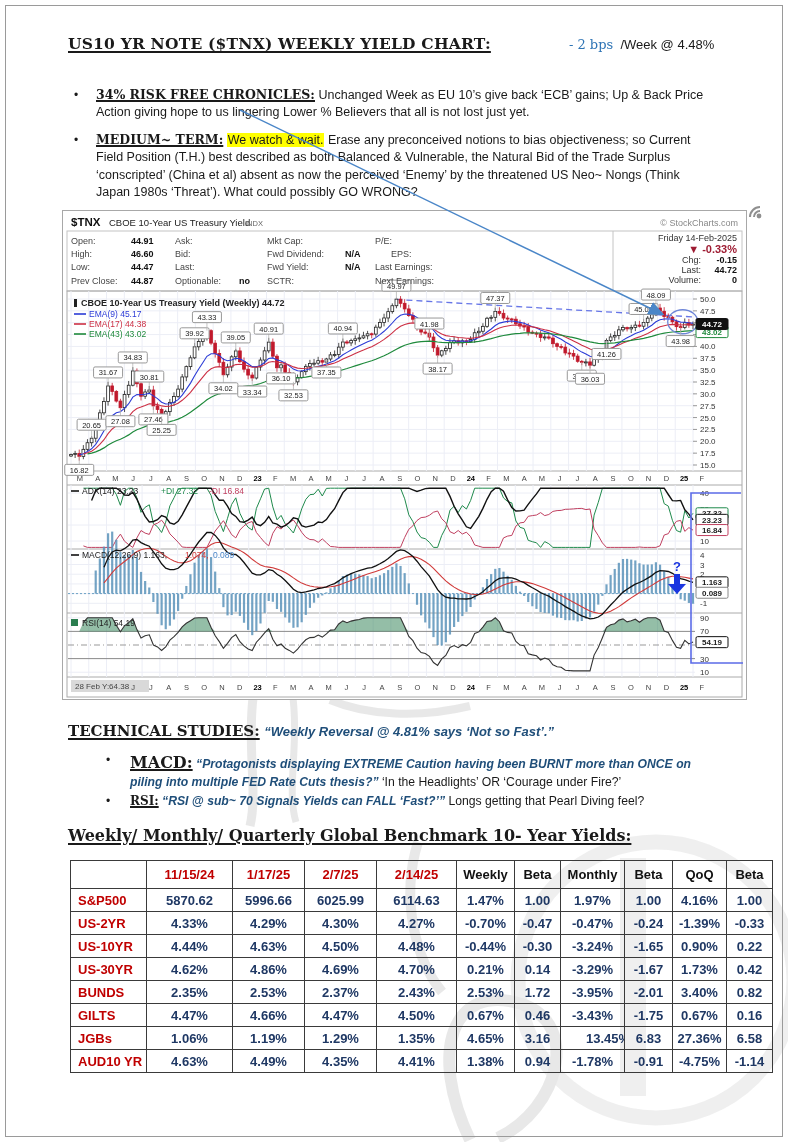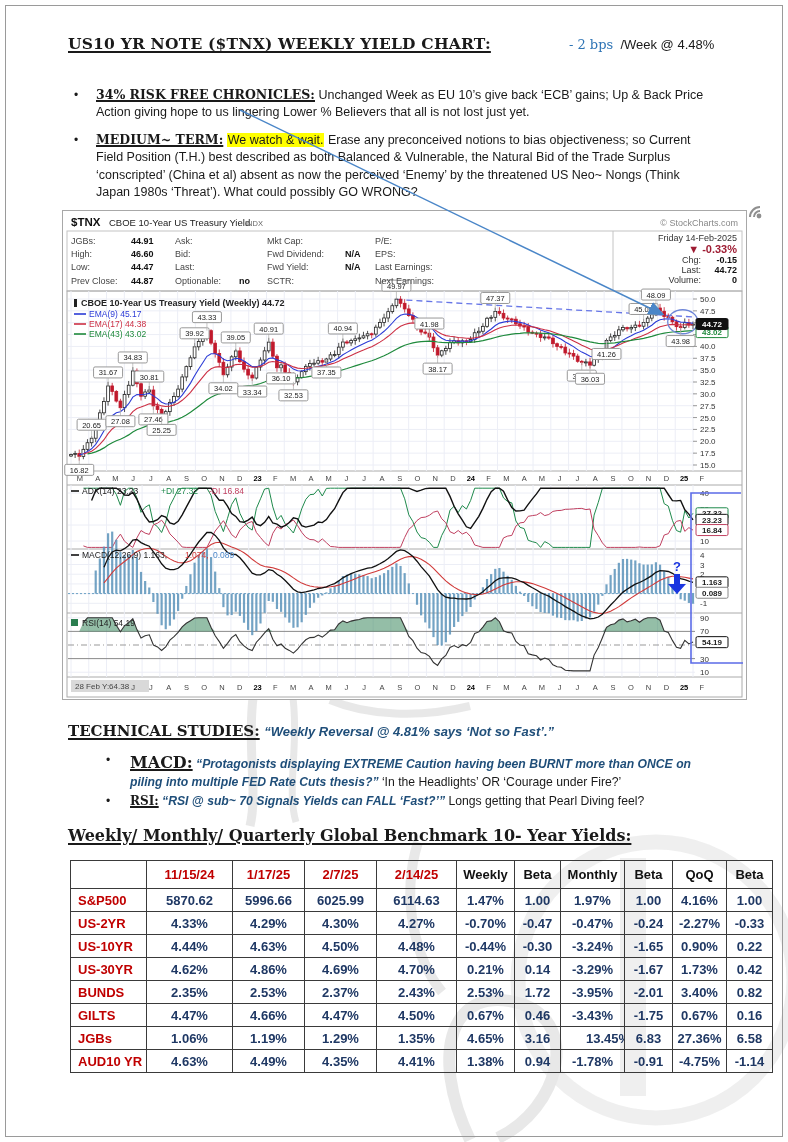--- a/index.html
+++ b/index.html
@@ -979,37 +979,37 @@
         <text x="550.0285714285714" y="479" font-size="7.5" fill="#444" text-anchor="middle" font-weight="normal">S</text>
         <text x="567.8000000000001" y="479" font-size="7.5" fill="#444" text-anchor="middle" font-weight="normal">O</text>
         <text x="585.5714285714287" y="479" font-size="7.5" fill="#444" text-anchor="middle" font-weight="normal">N</text>
         <text x="603.3428571428572" y="479" font-size="7.5" fill="#444" text-anchor="middle" font-weight="normal">D</text>
         <text x="621.1142857142858" y="479" font-size="7.5" fill="#000" text-anchor="middle" font-weight="bold">25</text>
         <text x="638.8857142857142" y="479" font-size="7.5" fill="#444" text-anchor="middle" font-weight="normal">F</text>
         <path d="M678,282 L628,282 L628,452 L680,452" fill="none" stroke="#5b6be8" stroke-width="1.6"></path>
       </svg>
     <div class="qwrap" id="quote-rows">
         <div class="qrow">
-          <span class="ql" style="width: 60px;">JGBs:</span>
+          <span class="ql" style="width: 60px;">Open:</span>
           <span class="qv" style="width: 44px;">44.91</span>
           <span class="ql" style="width: 64px;">Ask:</span>
           <span class="qv" style="width: 28px;"></span>
           <span class="ql" style="width: 78px;">Mkt Cap:</span>
           <span class="qv" style="width: 30px;"></span>
           <span class="ql" style="width: 92px;">P/E:</span>
           <span class="qv" style="width: 40px;"></span>
         </div>
         <div class="qrow">
           <span class="ql" style="width: 60px;">High:</span>
           <span class="qv" style="width: 44px;">46.60</span>
           <span class="ql" style="width: 64px;">Bid:</span>
           <span class="qv" style="width: 28px;"></span>
           <span class="ql" style="width: 78px;">Fwd Dividend:</span>
           <span class="qv" style="width: 30px;">N/A</span>
-          <span class="ql" style="width: 92px;">EPS:</span>
+          <span class="ql" style="width: 92px; margin-left: 16px;">EPS:</span>
           <span class="qv" style="width: 40px;"></span>
         </div>
         <div class="qrow">
           <span class="ql" style="width: 60px;">Low:</span>
           <span class="qv" style="width: 44px;">44.47</span>
           <span class="ql" style="width: 64px;">Last:</span>
           <span class="qv" style="width: 28px;"></span>
           <span class="ql" style="width: 78px;">Fwd Yield:</span>
           <span class="qv" style="width: 30px;">N/A</span>
           <span class="ql" style="width: 92px;">Last Earnings:</span>
@@ -1106,21 +1106,21 @@
         <tr>
           <td class="rowlab" style="color: rgb(192, 0, 0);">US-2YR</td>
           <td style="color: rgb(31, 56, 100);">4.33%</td>
           <td style="color: rgb(31, 56, 100);">4.29%</td>
           <td style="color: rgb(31, 56, 100);">4.30%</td>
           <td style="color: rgb(31, 56, 100);">4.27%</td>
           <td style="color: rgb(31, 56, 100);">-0.70%</td>
           <td style="color: rgb(31, 56, 100);">-0.47</td>
           <td style="color: rgb(31, 56, 100);">-0.47%</td>
           <td style="color: rgb(31, 56, 100);">-0.24</td>
-          <td style="color: rgb(31, 56, 100);">-2.27%</td>
+          <td style="color: rgb(31, 56, 100);">-1.39%</td>
           <td style="color: rgb(31, 56, 100);">-0.33</td>
         </tr>
         <tr>
           <td class="rowlab" style="color: rgb(192, 0, 0);">US-10YR</td>
           <td style="color: rgb(31, 56, 100);">4.44%</td>
           <td style="color: rgb(31, 56, 100);">4.63%</td>
           <td style="color: rgb(31, 56, 100);">4.50%</td>
           <td style="color: rgb(31, 56, 100);">4.48%</td>
           <td style="color: rgb(31, 56, 100);">-0.44%</td>
           <td style="color: rgb(31, 56, 100);">-0.30</td>

